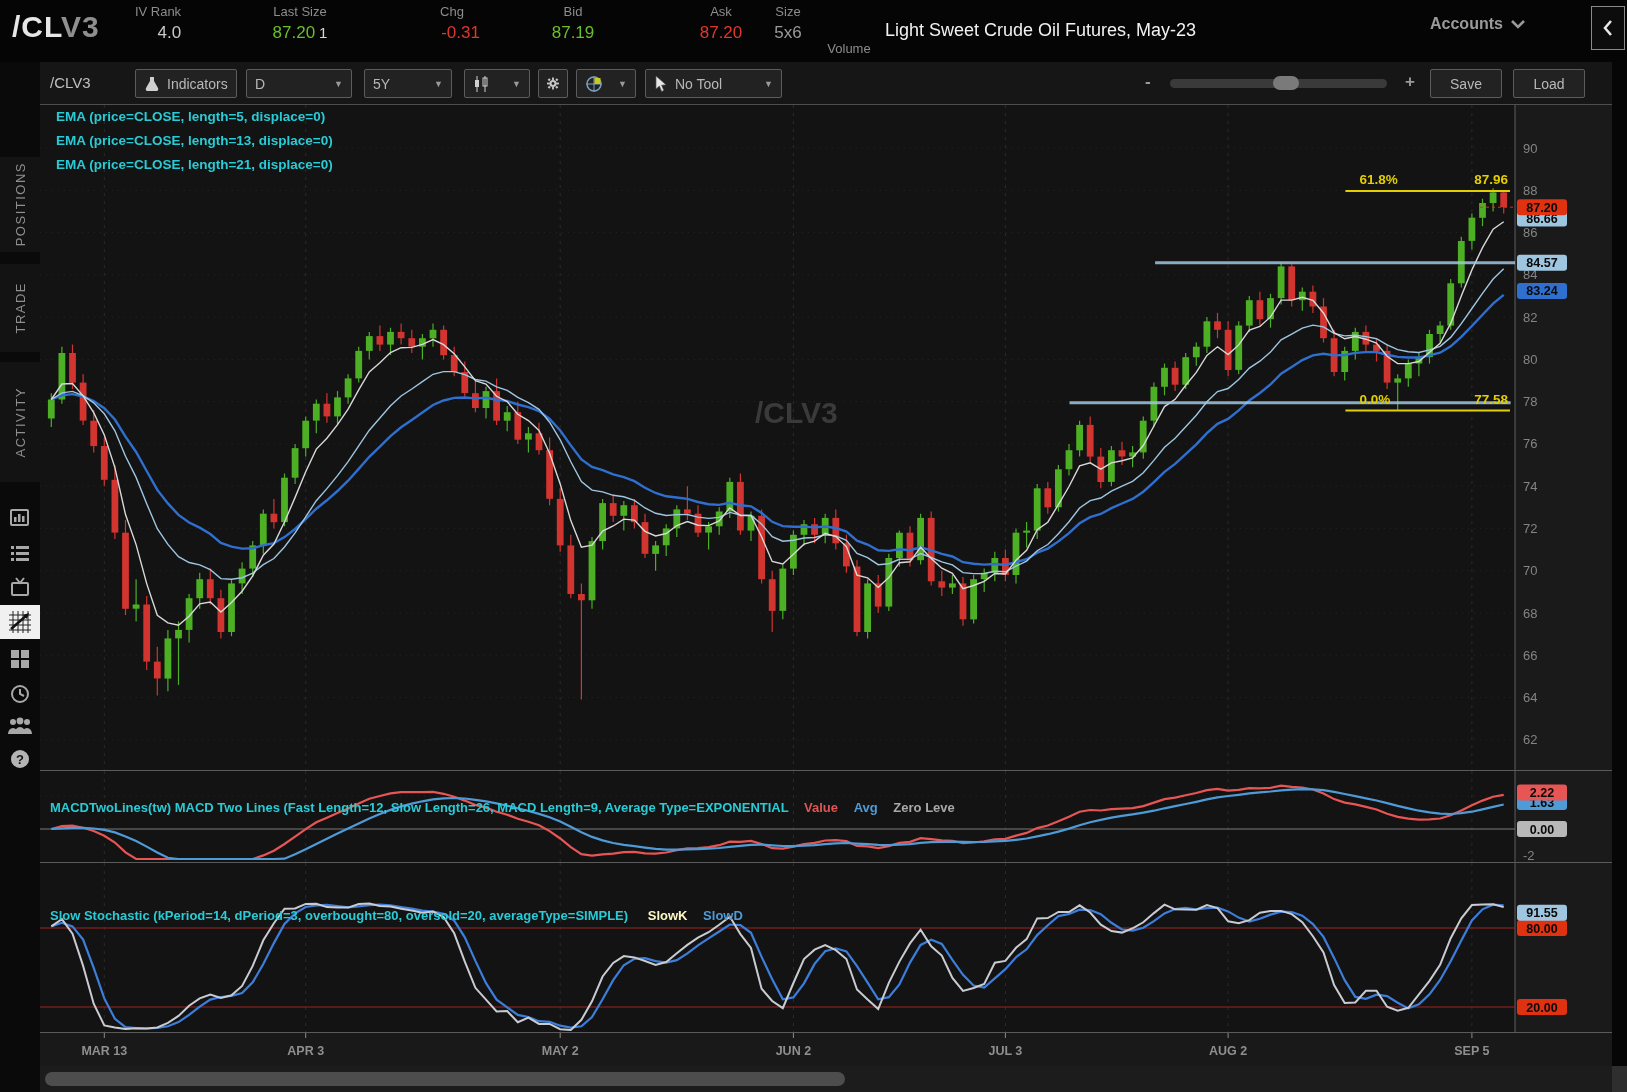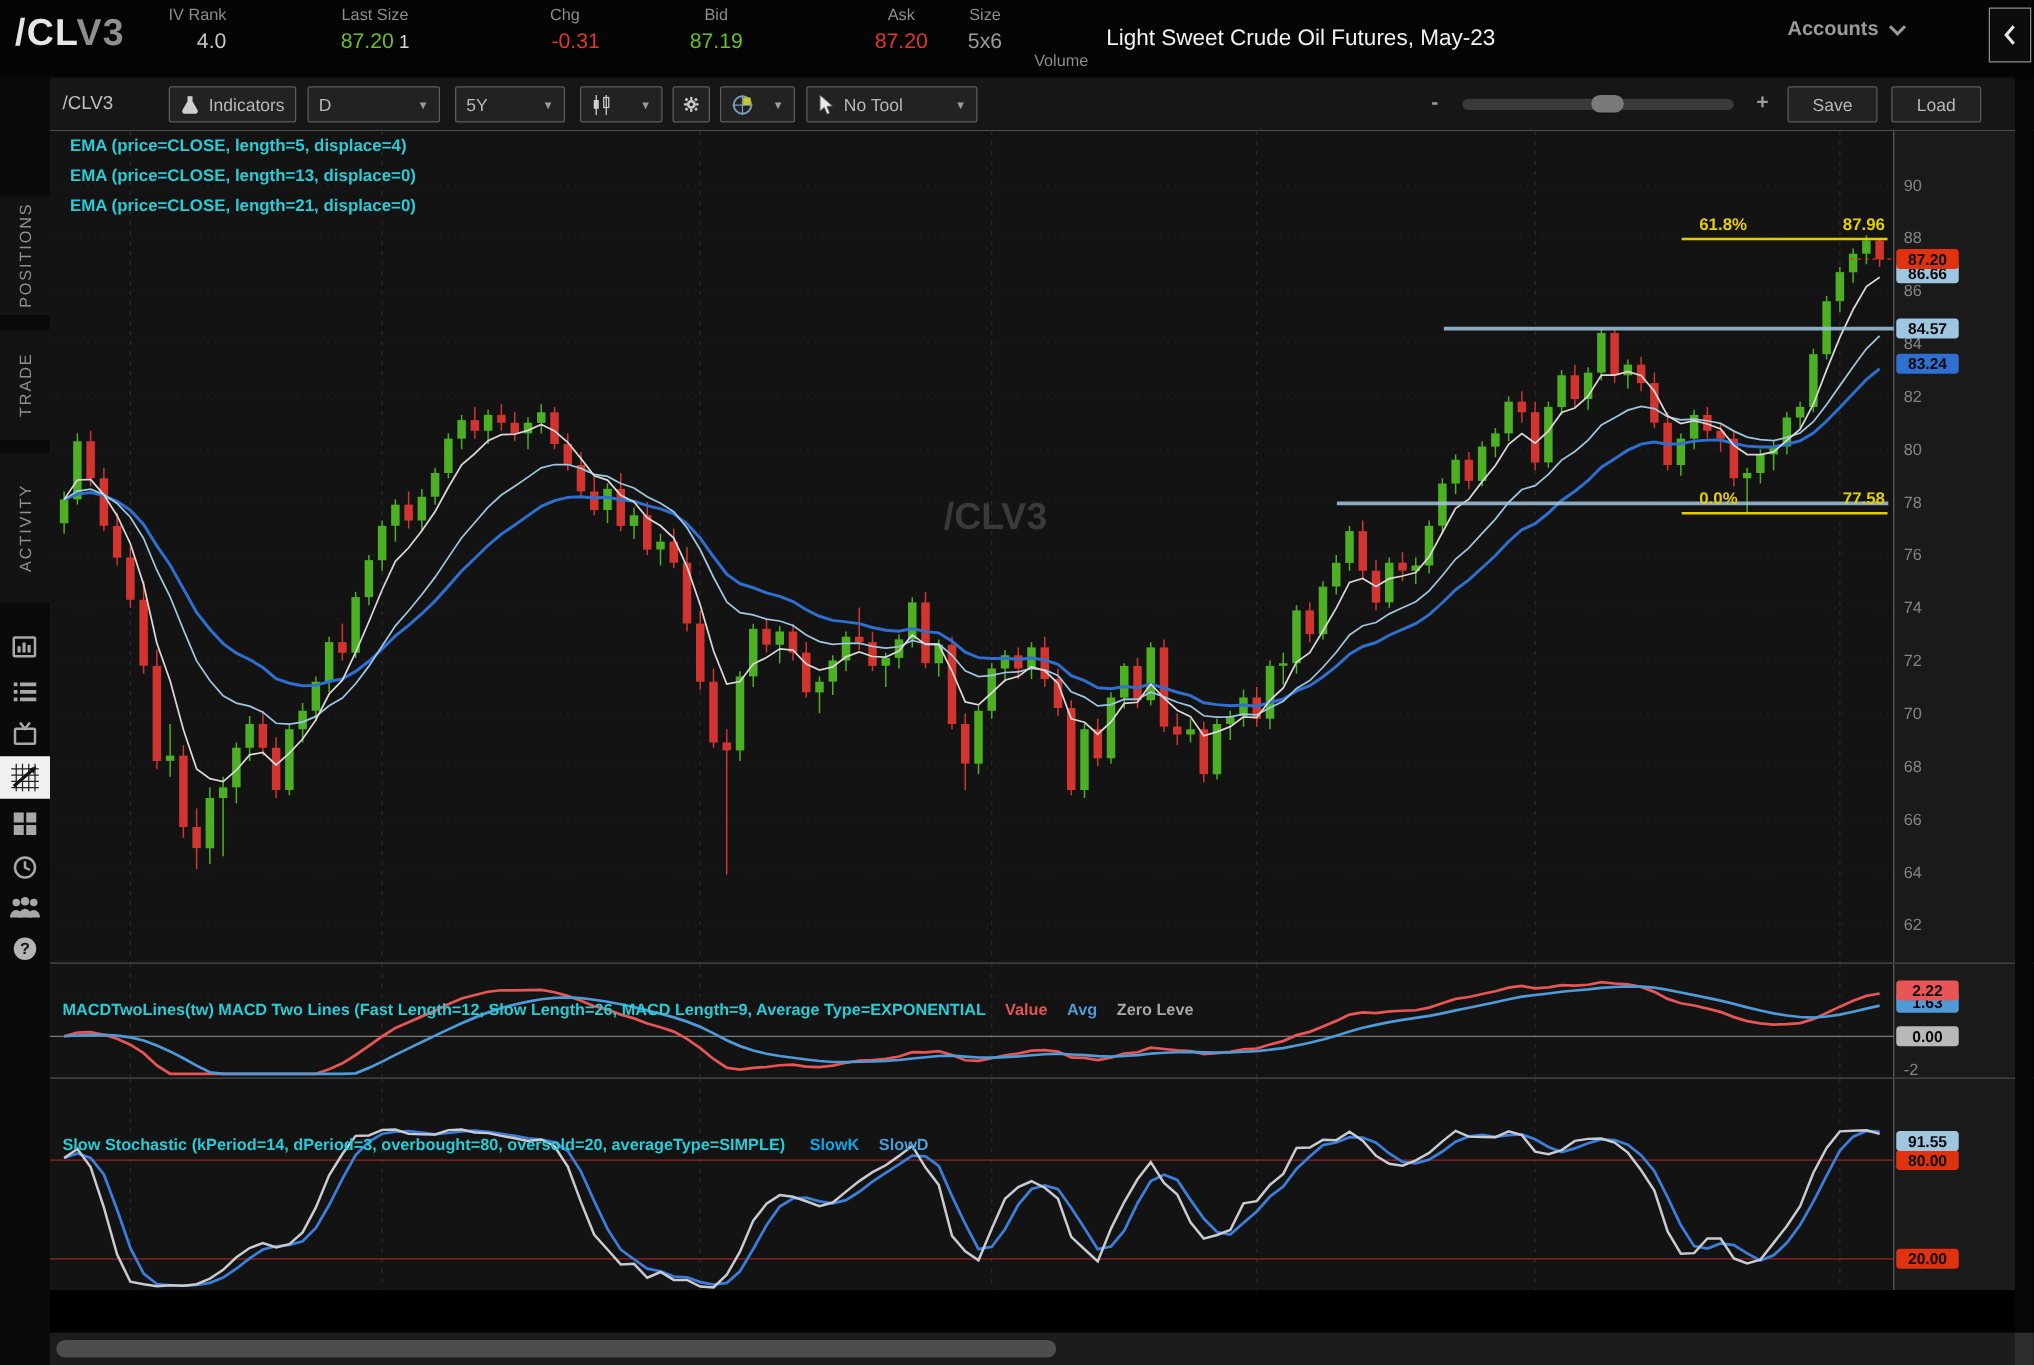--- a/index.html
+++ b/index.html
@@ -41,21 +41,21 @@
   #main-panel  { top:105px; height:665px; }
   #macd-panel  { top:770px; height:92px;  border-top:1px solid #5a5a5a; }
   #stoch-panel { top:862px; height:170px; border-top:1px solid #5a5a5a; }
   #xaxis-row   { position:absolute; left:40px; top:1032px; width:1587px; height:34px; background:#191919; border-top:1px solid #5a5a5a; }
   svg { display:block; }
 
   .legend { position:absolute; font-size:13px; font-weight:bold; white-space:nowrap; pointer-events:none;margin-top:21px; }
   .ema-lbl { color:#29ccd6; margin-bottom:9px; font-size:13.5px; font-weight:bold; }
   #ema-labels { position:absolute; left:16px; top:4px; pointer-events:none; }
   .cyan { color:#29ccd6; } .red-t { color:#e05555; margin-left:12px; } .blue-t { color:#4f9bd8; margin-left:12px; }
-  .gray-t { color:#a8a8a8; margin-left:12px; } .white-t { color:#0ea5e9; margin-left:16px; }
+  .gray-t { color:#a8a8a8; margin-left:12px; } .white-t { color:#fef9c3; margin-left:16px; }
 
   
   #hscroll { position:absolute; left:40px; top:1066px; width:1587px; height:26px; background:#1c1c1c; }
   #hscroll-thumb { position:absolute; left:5px; top:6px; width:800px; height:14px; background:#4d4d4d; border-radius:7px; cursor:grab; }
   #hscroll-corner { position:absolute; right:0; top:0; width:15px; height:26px; background:#2e2e2e; }
   #right-strip { position:absolute; left:1612px; top:62px; width:15px; height:1004px; background:#060606; }
 </style>
 </head>
 <body>
 
@@ -616,21 +616,21 @@
         <g>
           <rect x="1477" y="177.9" width="50" height="16" rx="3" fill="#2f6fd0"></rect>
           <text x="1502" y="190.4" font-size="12.5" font-weight="bold" text-anchor="middle" fill="#090909" font-family="Liberation Sans, sans-serif">83.24</text>
         </g>
         <g>
           <rect x="1477" y="94.2" width="50" height="16" rx="3" fill="#e03210"></rect>
           <text x="1502" y="106.7" font-size="12.5" font-weight="bold" text-anchor="middle" fill="#090909" font-family="Liberation Sans, sans-serif">87.20</text>
         </g>
       </svg>
     <div id="ema-labels">
-      <div class="ema-lbl">EMA (price=CLOSE, length=5, displace=4)</div>
+      <div class="ema-lbl">EMA (price=CLOSE, length=5, displace=0)</div>
       <div class="ema-lbl">EMA (price=CLOSE, length=13, displace=0)</div>
       <div class="ema-lbl">EMA (price=CLOSE, length=21, displace=0)</div>
     </div>
   </div>
 
   <div id="macd-panel" class="panel">
     <svg id="macd-svg" width="1587" height="91">
         <rect x="0" y="0" width="1475" height="91" fill="#131313"></rect>
         <rect x="1475" y="0" width="97" height="91" fill="#1a1a1a"></rect>
         <rect x="1572" y="0" width="15" height="91" fill="#060606"></rect>
@@ -703,20 +703,38 @@
           <text x="1502" y="54.3" font-size="12.5" font-weight="bold" text-anchor="middle" fill="#090909" font-family="Liberation Sans, sans-serif">91.55</text>
         </g>
       </svg>
     <div class="legend" style="left:10px;top:24px">
       <span class="cyan">Slow Stochastic (kPeriod=14, dPeriod=3, overbought=80, oversold=20, averageType=SIMPLE)</span>
       <span class="white-t">SlowK</span>
       <span class="blue-t">SlowD</span>
     </div>
   </div>
 
+  <div id="xaxis-row">
+    <svg id="xaxis-svg" width="1587" height="33">
+        <line x1="64.3" y1="0" x2="64.3" y2="5" stroke="#8a8a8a"></line>
+        <text x="64.3" y="22" font-size="12.5" font-weight="bold" fill="#8f8f8f" text-anchor="middle" font-family="Liberation Sans, sans-serif">MAR 13</text>
+        <line x1="265.7" y1="0" x2="265.7" y2="5" stroke="#8a8a8a"></line>
+        <text x="265.7" y="22" font-size="12.5" font-weight="bold" fill="#8f8f8f" text-anchor="middle" font-family="Liberation Sans, sans-serif">APR 3</text>
+        <line x1="520.2" y1="0" x2="520.2" y2="5" stroke="#8a8a8a"></line>
+        <text x="520.2" y="22" font-size="12.5" font-weight="bold" fill="#8f8f8f" text-anchor="middle" font-family="Liberation Sans, sans-serif">MAY 2</text>
+        <line x1="753.4" y1="0" x2="753.4" y2="5" stroke="#8a8a8a"></line>
+        <text x="753.4" y="22" font-size="12.5" font-weight="bold" fill="#8f8f8f" text-anchor="middle" font-family="Liberation Sans, sans-serif">JUN 2</text>
+        <line x1="965.4" y1="0" x2="965.4" y2="5" stroke="#8a8a8a"></line>
+        <text x="965.4" y="22" font-size="12.5" font-weight="bold" fill="#8f8f8f" text-anchor="middle" font-family="Liberation Sans, sans-serif">JUL 3</text>
+        <line x1="1188.1" y1="0" x2="1188.1" y2="5" stroke="#8a8a8a"></line>
+        <text x="1188.1" y="22" font-size="12.5" font-weight="bold" fill="#8f8f8f" text-anchor="middle" font-family="Liberation Sans, sans-serif">AUG 2</text>
+        <line x1="1431.9" y1="0" x2="1431.9" y2="5" stroke="#8a8a8a"></line>
+        <text x="1431.9" y="22" font-size="12.5" font-weight="bold" fill="#8f8f8f" text-anchor="middle" font-family="Liberation Sans, sans-serif">SEP 5</text>
+      </svg>
+  </div>
 
   <div id="hscroll">
     <div id="hscroll-thumb"></div>
     <div id="hscroll-corner"></div>
   </div>
 
   <div id="right-strip"></div>
 </div>
 
 </body></html>

